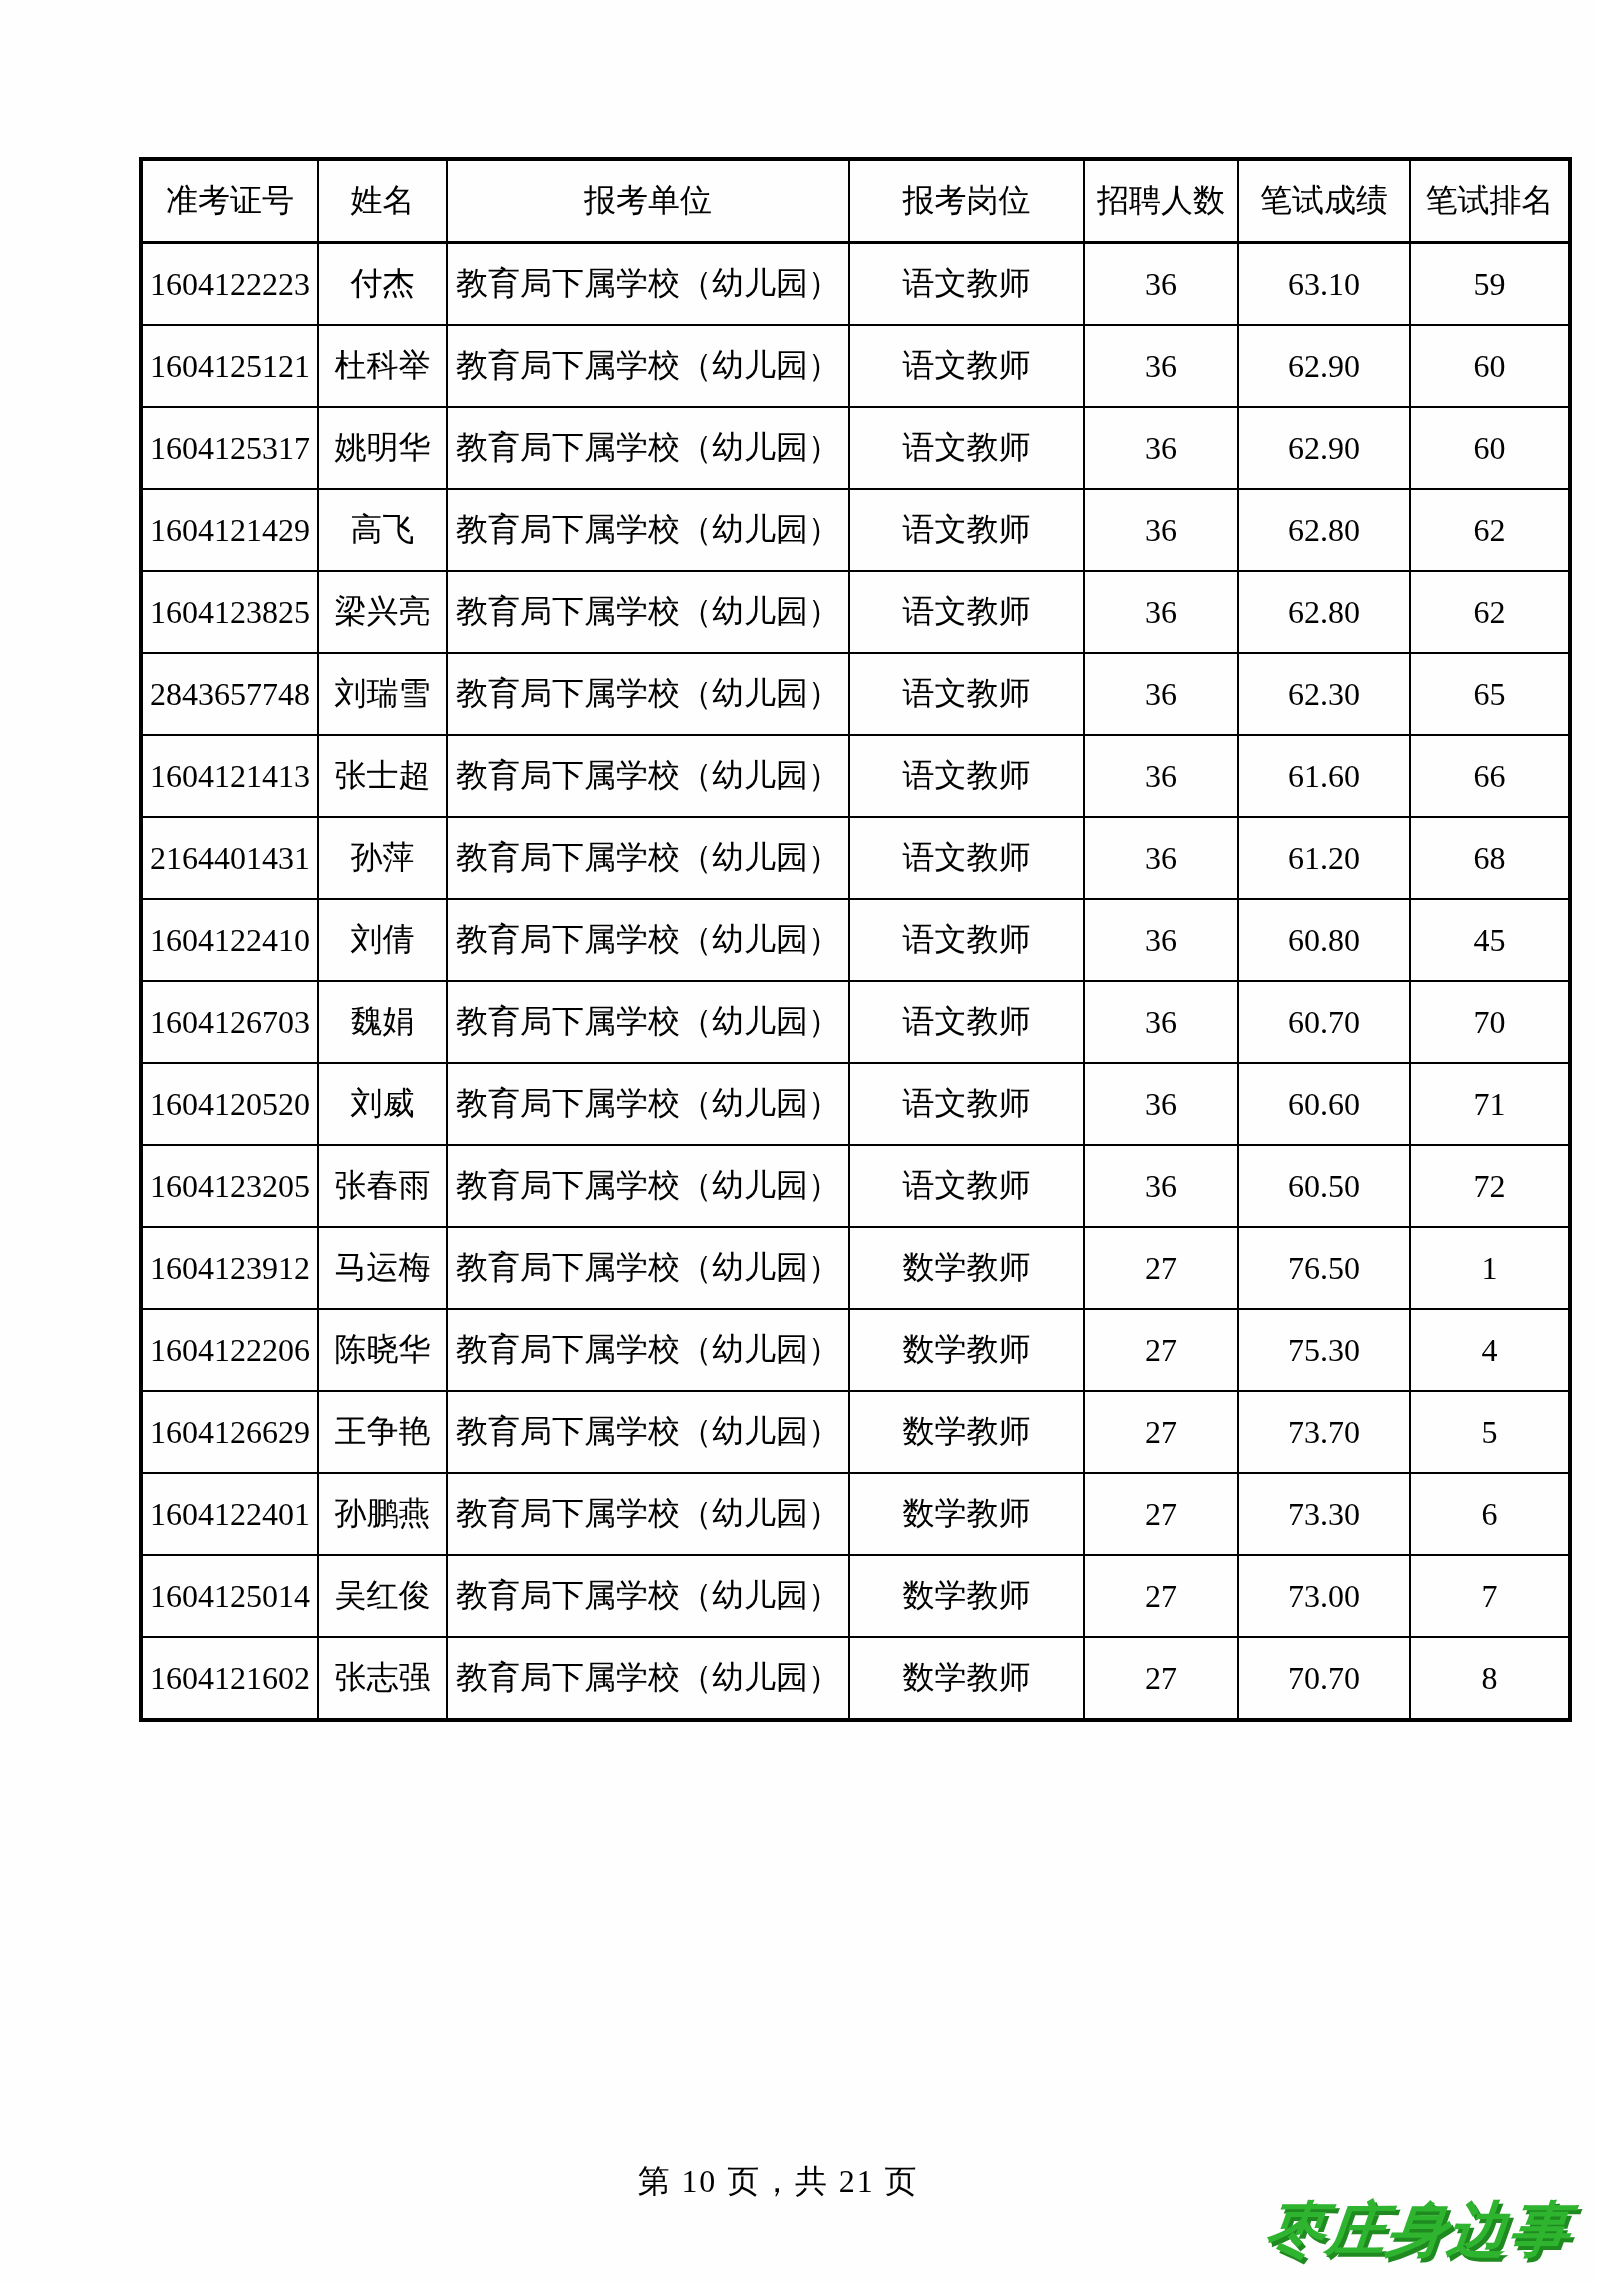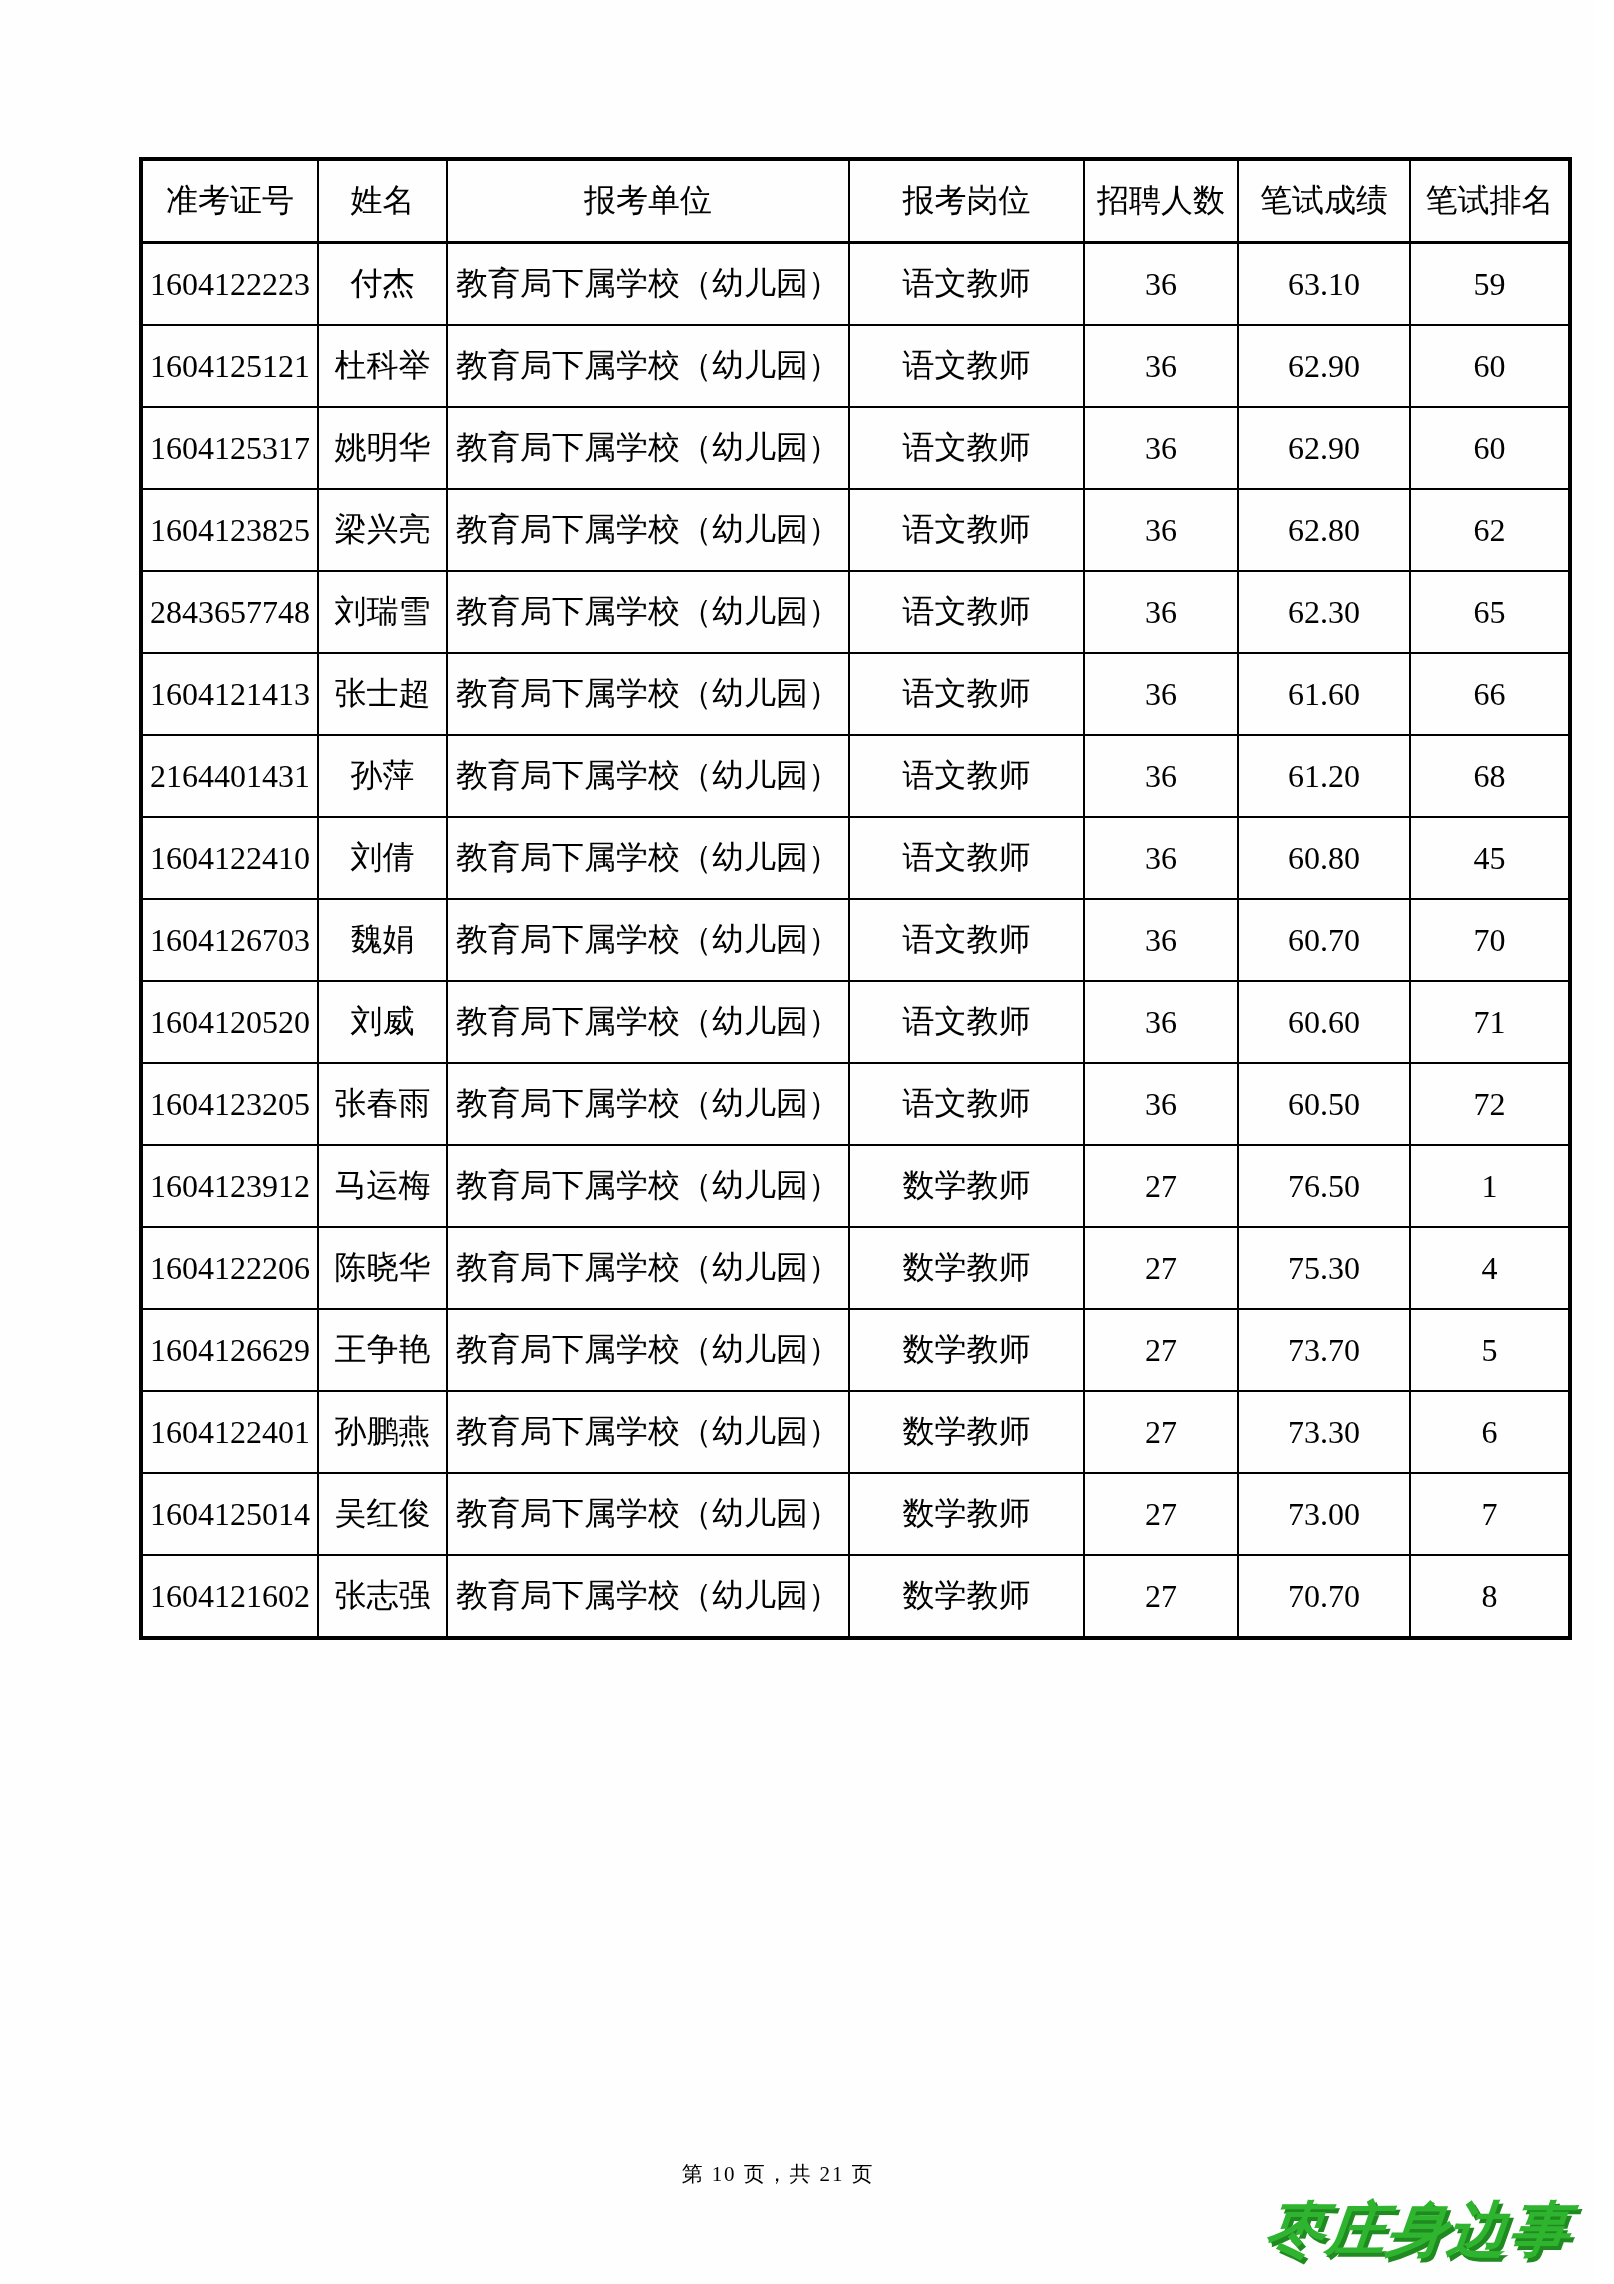--- a/index.html
+++ b/index.html
@@ -34,21 +34,21 @@
   }
   table.results tbody td {
     height:80px;
     font-size:32px;
   }
   .footer {
     position:absolute;
     top:2160px; left:0;
     width:1556px;
     text-align:center;
-    font-size:21px;
+    font-size:32px;
     letter-spacing:1.9px;
   }
   .logo {
     position:absolute;
     top:2190px; right:25px;
     font-family:"Liberation Sans","DejaVu Sans",sans-serif;
     font-weight:bold;
     font-style:italic;
     font-size:60px;
     letter-spacing:1px;
@@ -104,20 +104,29 @@
         <tr>
           <td>1604125317</td>
           <td>姚明华</td>
           <td>教育局下属学校（幼儿园）</td>
           <td>语文教师</td>
           <td>36</td>
           <td>62.90</td>
           <td>60</td>
         </tr>
         <tr>
+          <td>1604121429</td>
+          <td>高飞</td>
+          <td>教育局下属学校（幼儿园）</td>
+          <td>语文教师</td>
+          <td>36</td>
+          <td>62.80</td>
+          <td>62</td>
+        </tr>
+        <tr>
           <td>1604123825</td>
           <td>梁兴亮</td>
           <td>教育局下属学校（幼儿园）</td>
           <td>语文教师</td>
           <td>36</td>
           <td>62.80</td>
           <td>62</td>
         </tr>
         <tr>
           <td>2843657748</td>

